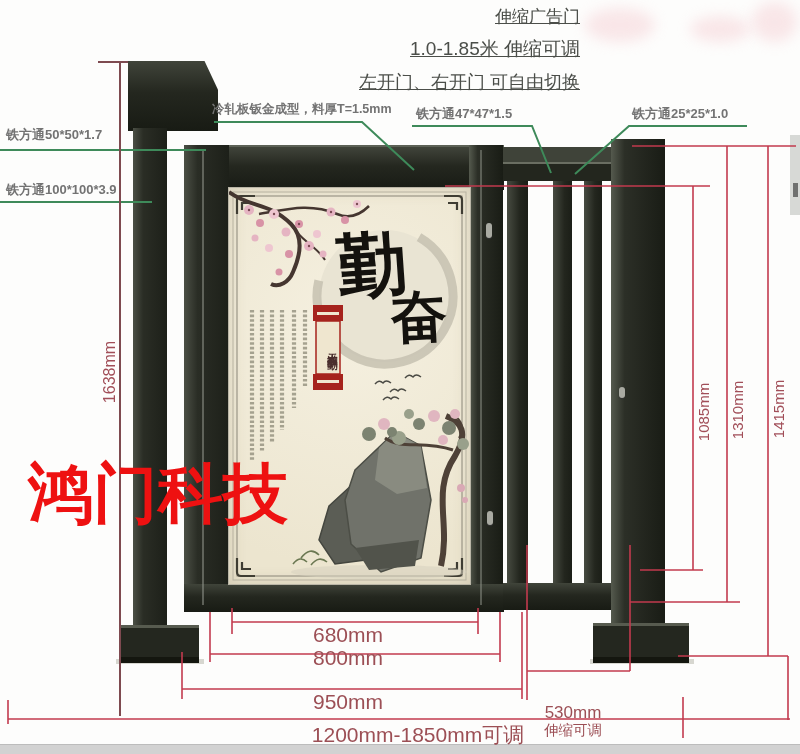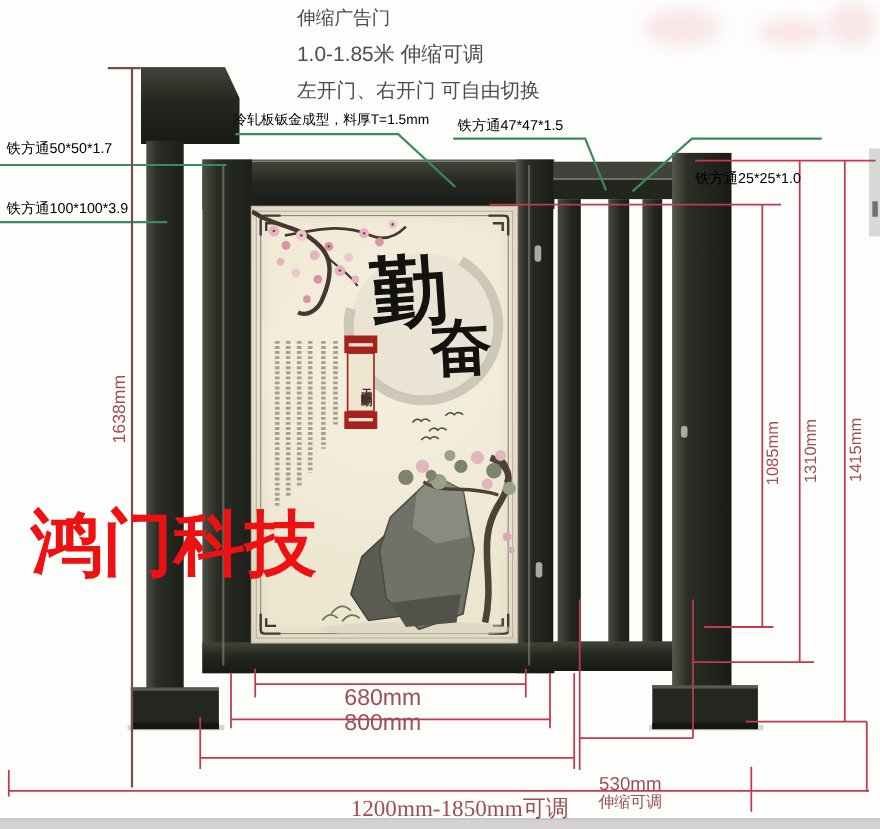--- a/index.html
+++ b/index.html
@@ -8,23 +8,23 @@
   .abs{position:absolute;}
   
   .steel{background:linear-gradient(90deg,#4b4f45 0,#2a2d25 30%,#1d2019 100%);}
   .steelw{background:linear-gradient(90deg,#555a4e 0,#2c2f27 25%,#191c15 100%);}
   .steelh{background:linear-gradient(180deg,#40443a 0,#24271f 45%,#181b14 100%);}
   .bar{background:linear-gradient(90deg,#474b41 0,#23261e 60%,#1b1e17 100%);}
   .base{background:#24271f;border-top:3px solid #575b4f;box-shadow:inset 0 -6px 0 #14160f;}
   .shadow{background:#c9c9c1;opacity:.75;}
   .handle{background:#a9aaa2;border-radius:3px;box-shadow:0 1px 1px #333;}
   
-  .hline{position:absolute;left:270px;width:310px;text-align:left;color:#4b4e49;
-         font-weight:500;white-space:nowrap;}
-  .lbl{position:absolute;color:#000000;font-size:13px;white-space:nowrap;font-weight:400;}
+  .hline{position:absolute;left:270px;width:310px;text-align:right;color:#4b4e49;
+         font-weight:500;white-space:nowrap;text-decoration:underline;}
+  .lbl{position:absolute;color:#737373;font-size:13px;white-space:nowrap;font-weight:700;}
   .dimb{position:absolute;left:288px;width:120px;text-align:center;color:#9c4f55;
         font-size:21px;white-space:nowrap;}
   .vdim{position:absolute;transform:translate(-50%,-50%) rotate(-90deg);color:#a14e58;
         font-size:15px;white-space:nowrap;}
   .calli{position:absolute;color:#14120e;font-family:"DejaVu Serif",serif;font-weight:bold;
          line-height:1;}
   .panel{background:radial-gradient(circle at 50% 35%,#f5f0e0,#ece5cf 85%);
          box-shadow:0 0 0 1px #b9b5a6, inset 0 0 18px rgba(90,80,50,.18);}
   .blob{position:absolute;border-radius:50%;filter:blur(7px);background:#f4cbd0;opacity:.45;}
   .watermark{position:absolute;left:28px;top:450px;font-size:65px;font-weight:bold;
@@ -229,30 +229,31 @@
   <div class="labels abs" style="left:0;top:0;width:800px;height:754px;pointer-events:none;z-index:20;">
 
     <div class="hline" style="top:5px;font-size:17px;">伸缩广告门</div>
     <div class="hline" style="top:36px;font-size:19px;">1.0-1.85米 伸缩可调</div>
     <div class="hline" style="top:70px;font-size:18px;">左开门、右开门 可自由切换</div>
 
     <div class="lbl" style="left:212px;top:101px;font-size:12.5px;">冷轧板钣金成型，料厚T=1.5mm</div>
     <div class="lbl" style="left:6px;top:126px;">铁方通50*50*1.7</div>
     <div class="lbl" style="left:6px;top:181px;">铁方通100*100*3.9</div>
     <div class="lbl" style="left:416px;top:105px;">铁方通47*47*1.5</div>
-    <div class="lbl" style="left:632px;top:105px;margin-top:48px;">铁方通25*25*1.0</div>
+    <div class="lbl" style="left:632px;top:105px;">铁方通25*25*1.0</div>
 
     <div class="vdim" style="left:110px;top:372px;font-size:16px;">1638mm</div>
     <div class="vdim" style="left:703px;top:412px;">1085mm</div>
     <div class="vdim" style="left:737px;top:410px;">1310mm</div>
     <div class="vdim" style="left:778px;top:409px;">1415mm</div>
 
     <div class="dimb" style="top:623px;">680mm</div>
     <div class="dimb" style="top:646px;">800mm</div>
-    <div class="dimb" style="left:298px;width:240px;top:721px;font-size:21px;font-family:Liberation Serif, serif;">1200mm-1850mm可调</div>
+    <div class="dimb" style="top:690px;">950mm</div>
+    <div class="dimb" style="left:298px;width:240px;top:721px;font-size:21px;">1200mm-1850mm可调</div>
 
     <div class="abs" style="left:523px;top:704px;width:100px;text-align:center;color:#9c4f55;line-height:1.1;">
       <div style="font-size:17px;">530mm</div>
       <div style="font-size:14.5px;">伸缩可调</div>
     </div>
   </div>
 
   <div class="watermark">鸿门科技</div>
 
 </div>

